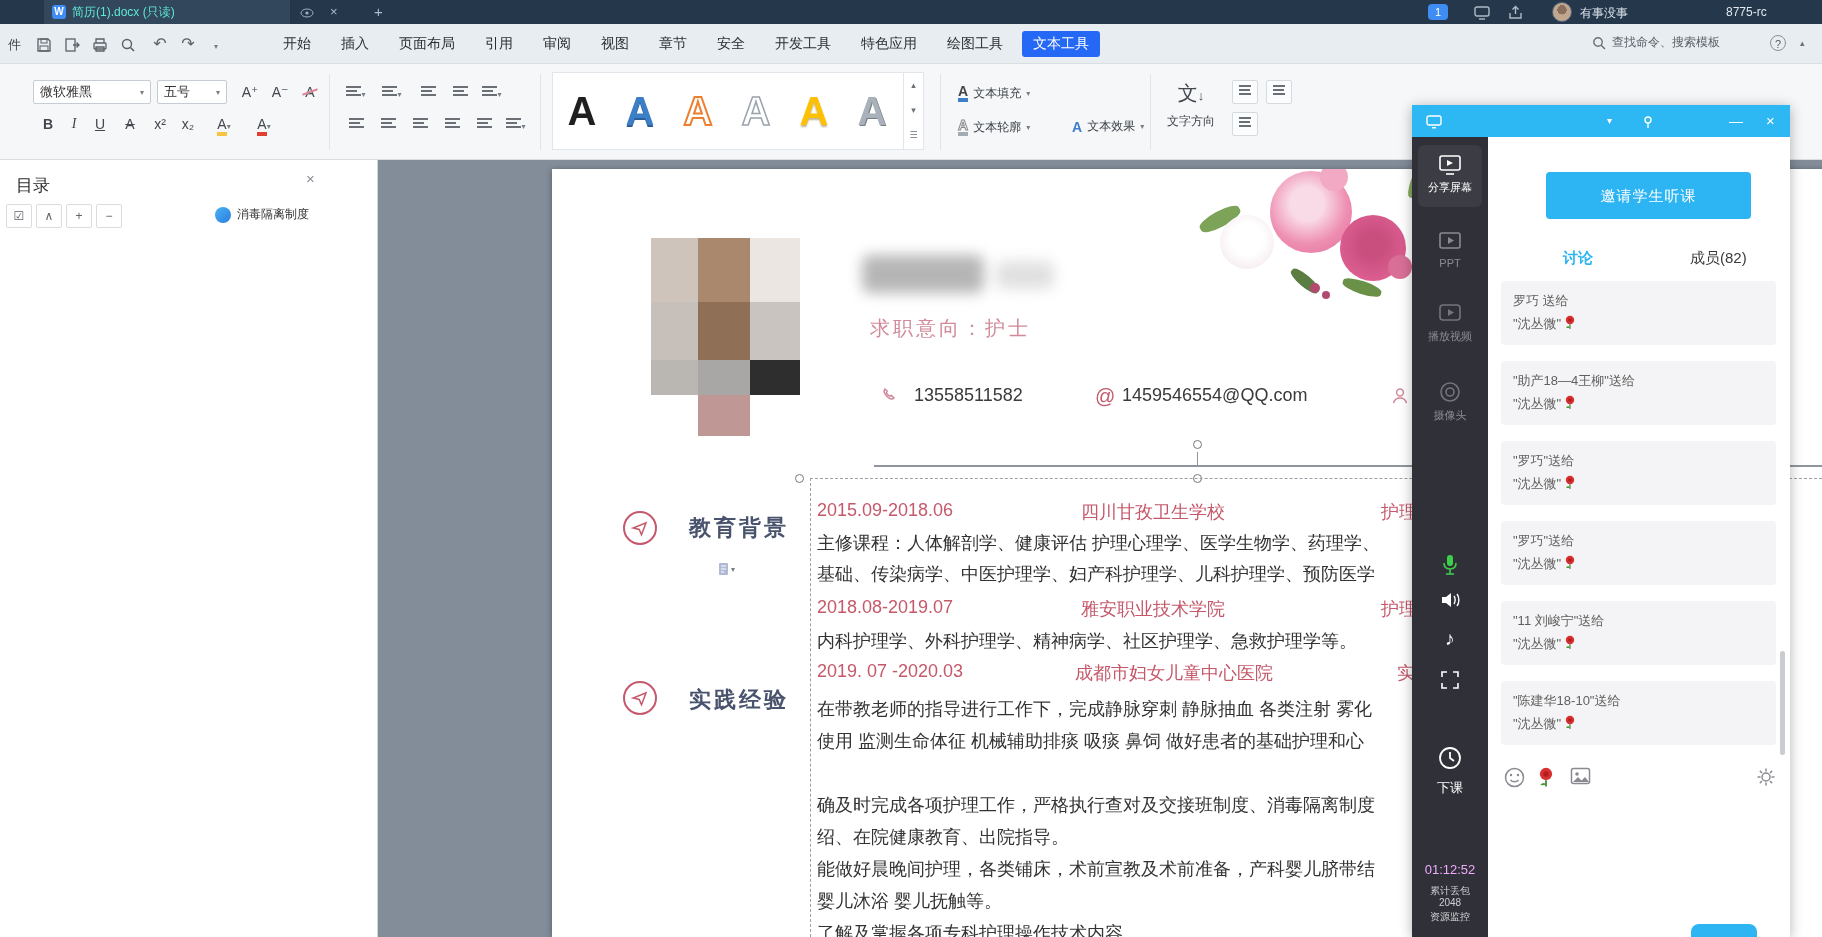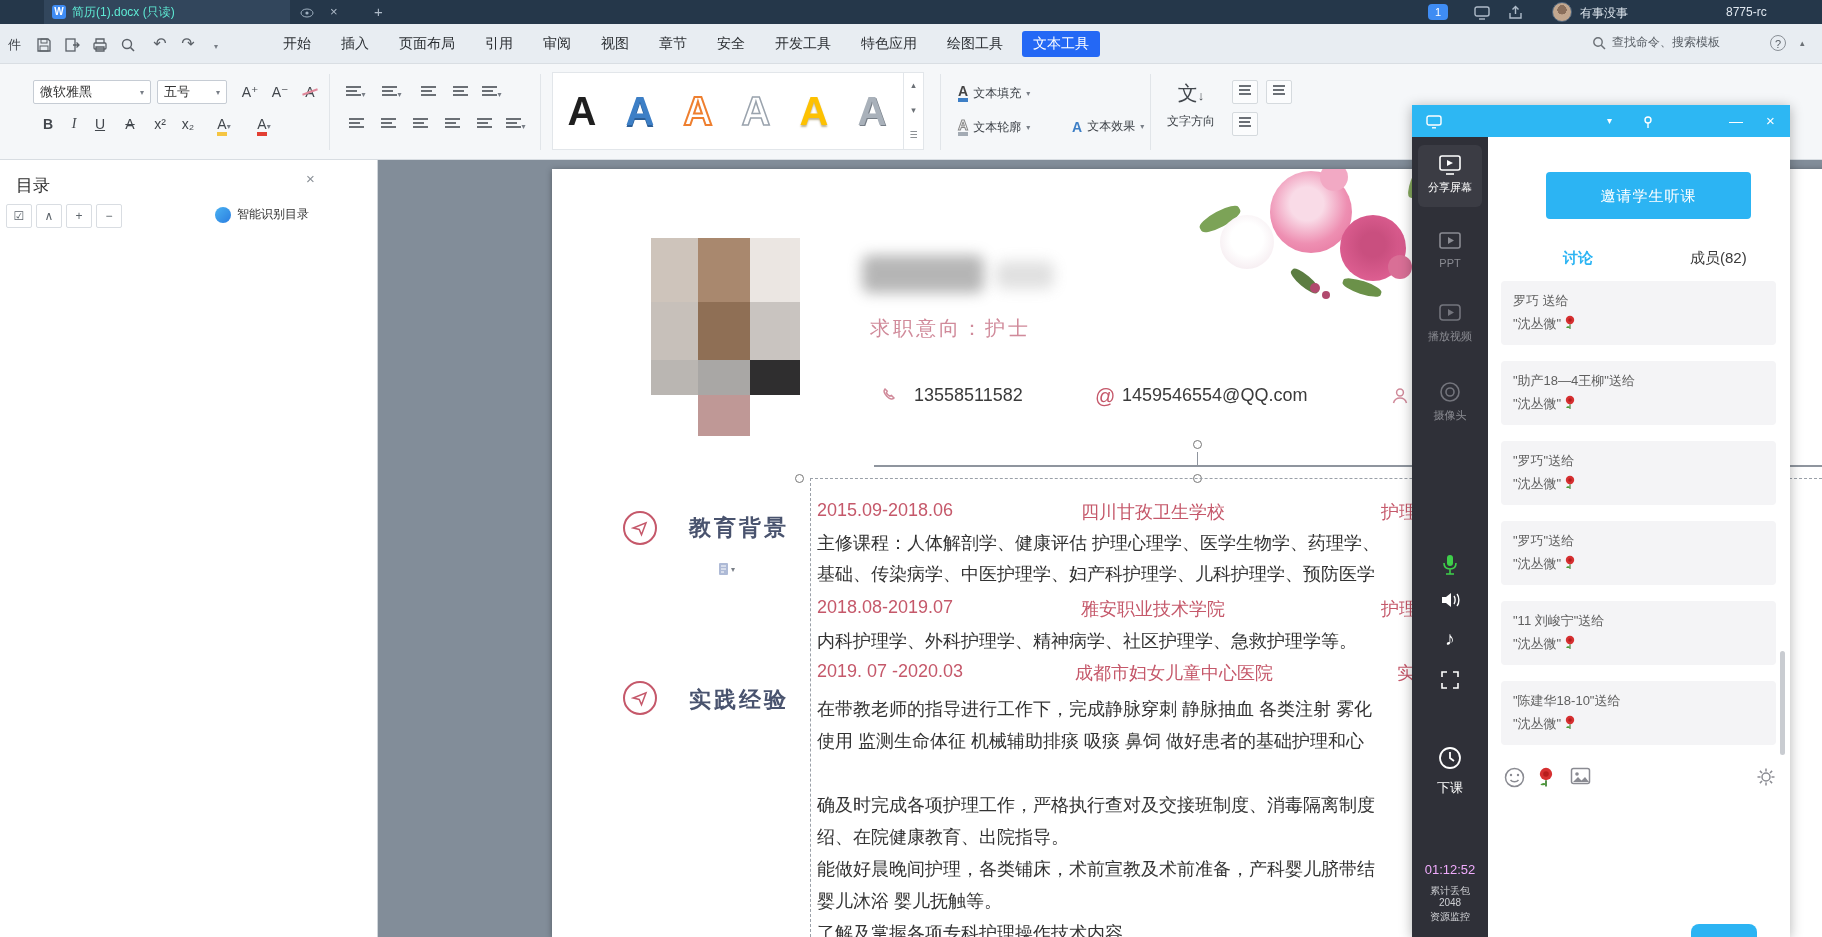--- a/index.html
+++ b/index.html
@@ -292,21 +292,21 @@
 
   <div class="toc">
     <div class="toc-title">目录</div>
     <span class="toc-close">×</span>
     <span class="toc-btn" style="left:6px;">☑</span>
     <span class="toc-btn" style="left:36px;">∧</span>
     <span class="toc-btn" style="left:66px;">+</span>
     <span class="toc-btn" style="left:96px;">−</span>
     <div class="smart-toc">
       <span class="smart-dot"></span>
-      <span>智能识别目录</span>
+      <span>消毒隔离制度</span>
     </div>
   </div>
 
   <div class="workspace">
     <div class="page">
 
       <div class="abs" style="left:640px;top:-6px;width:260px;height:160px;">
         <span class="leaf" style="left:6px;top:48px;width:44px;height:16px;background:#7ca357;transform:rotate(-28deg);"></span>
         <span class="leaf" style="left:150px;top:118px;width:40px;height:13px;background:#6b9149;transform:rotate(18deg);"></span>
         <span class="leaf" style="left:208px;top:14px;width:32px;height:11px;background:#87ab5f;transform:rotate(-70deg);"></span>

